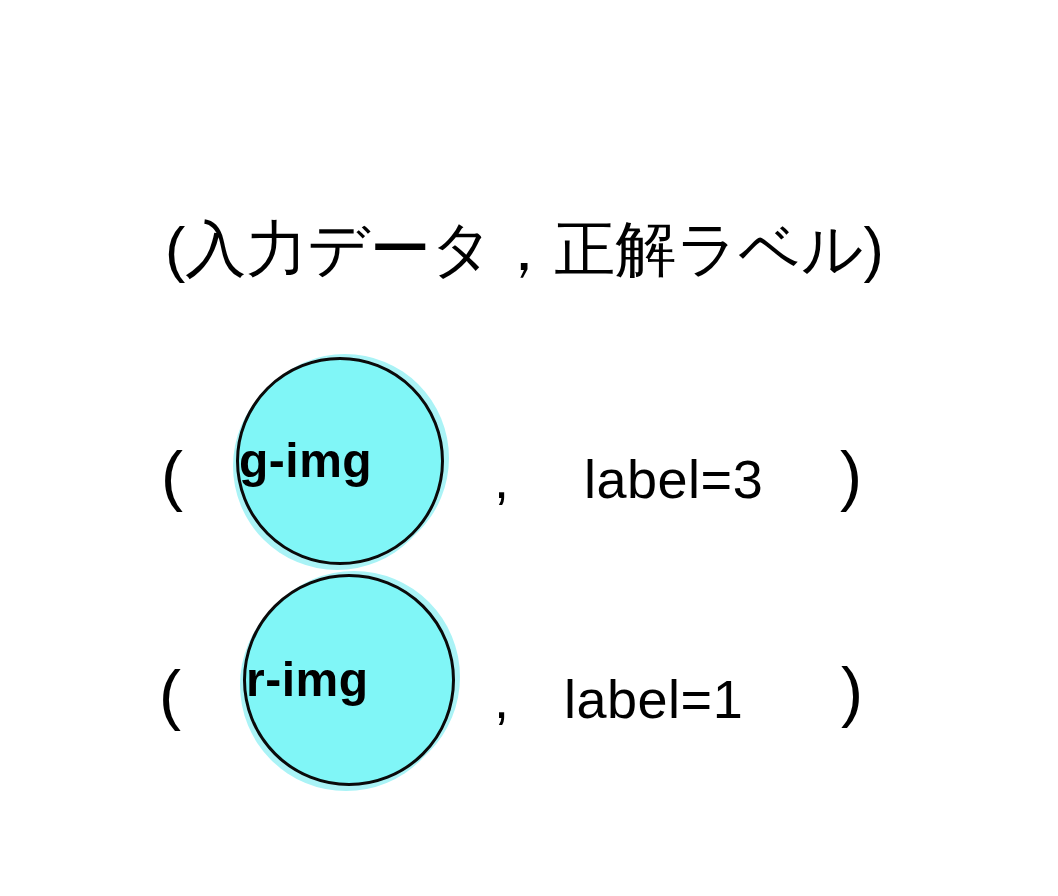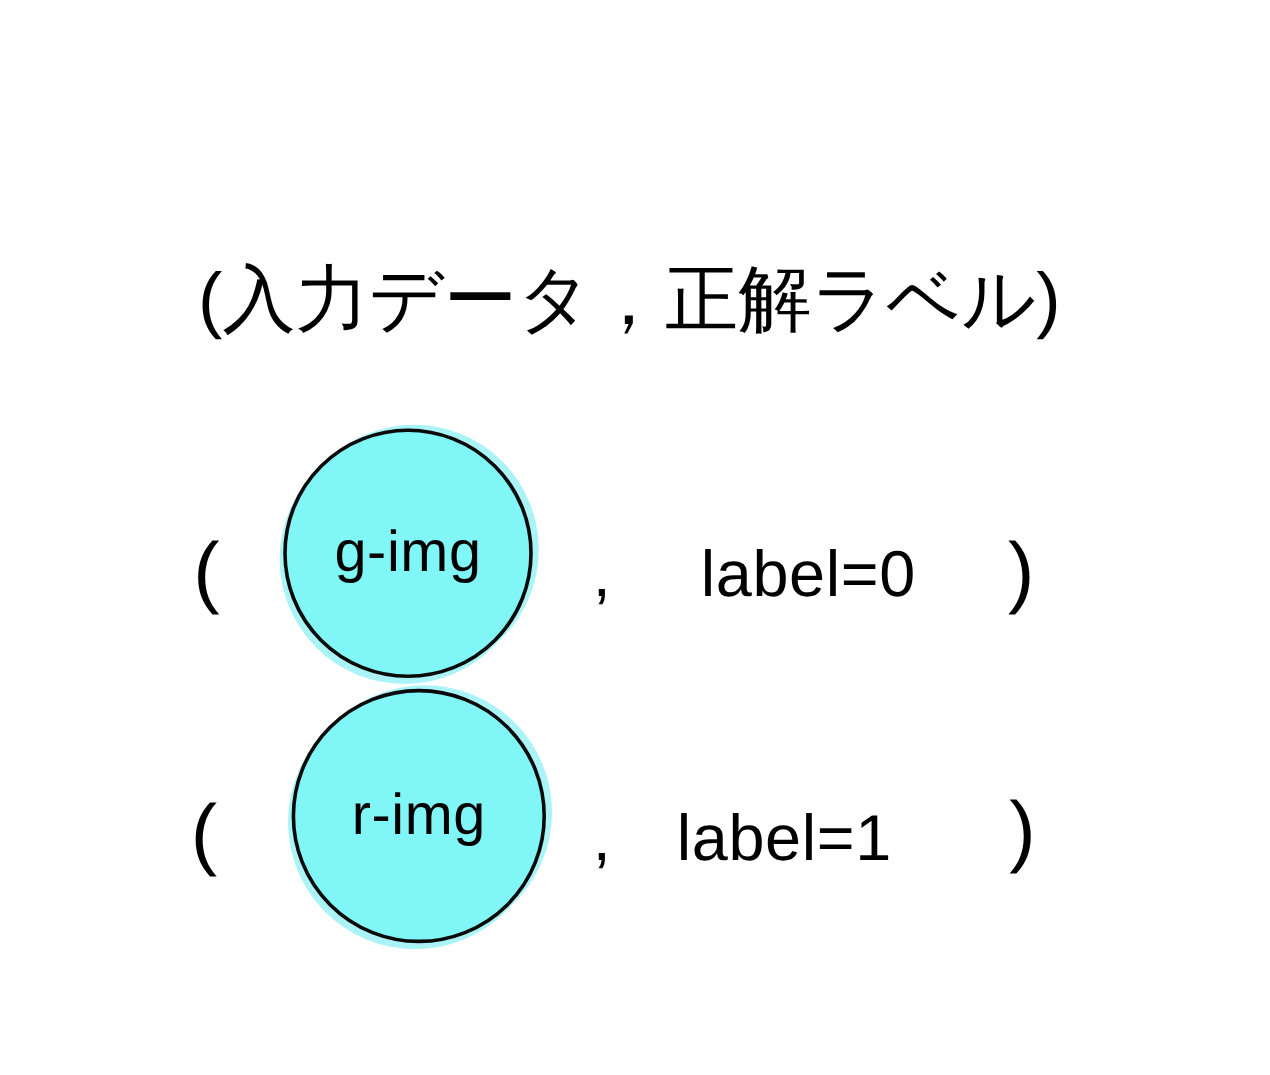--- a/index.html
+++ b/index.html
@@ -35,21 +35,21 @@
   .circle {
     position: absolute;
     box-sizing: border-box;
     border-radius: 50%;
     background: var(--circle-fill, #80F6F7);
     border: 3px solid var(--circle-stroke, #0a0a0a);
     box-shadow: 5px -3px 0 0 var(--circle-halo, #AAF3F6),
                 -3px 5px 0 0 var(--circle-halo, #AAF3F6);
     display: flex;
     align-items: center;
-    justify-content: center;
+    font-weight: bold;
   }
   .circle .circle-label {
     font-size: 48px;
     line-height: 1;
     letter-spacing: 0.5px;
     color: var(--text, #000000);
   }
   .comma {
     position: absolute;
     font-size: 54px;
@@ -83,21 +83,21 @@
 <div class="canvas">
 
   <div class="title">(入力データ，正解ラベル)</div>
 
   <div>
     <span class="paren r1-open">(</span>
     <div class="circle r1-circle">
       <span class="circle-label">g-img</span>
     </div>
     <span class="comma r1-comma">,</span>
-    <span class="label-text r1-label">label=0</span>
+    <span class="label-text r1-label">label=3</span>
     <span class="paren r1-close">)</span>
   </div>
 
   <div>
     <span class="paren r2-open">(</span>
     <div class="circle r2-circle">
       <span class="circle-label">r-img</span>
     </div>
     <span class="comma r2-comma">,</span>
     <span class="label-text r2-label">label=1</span>

